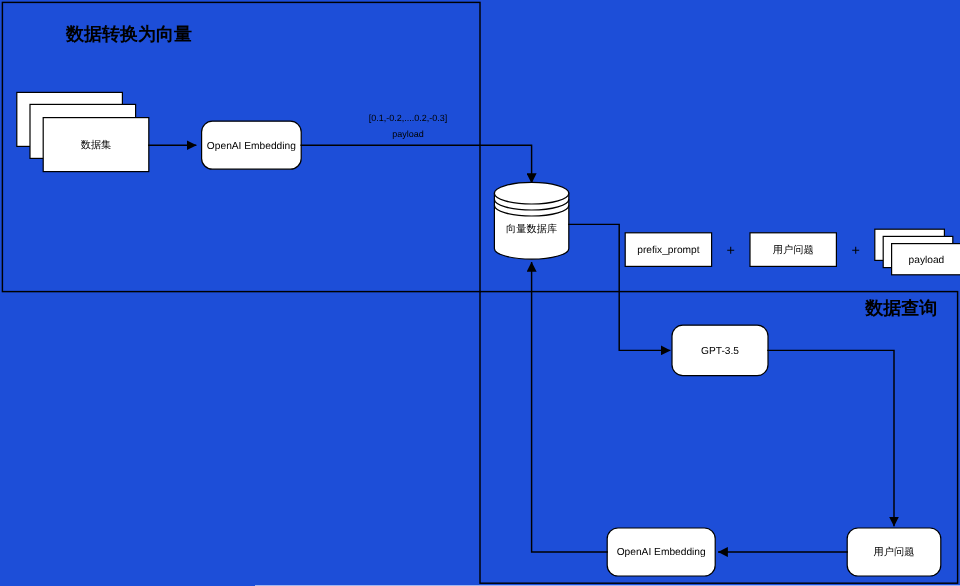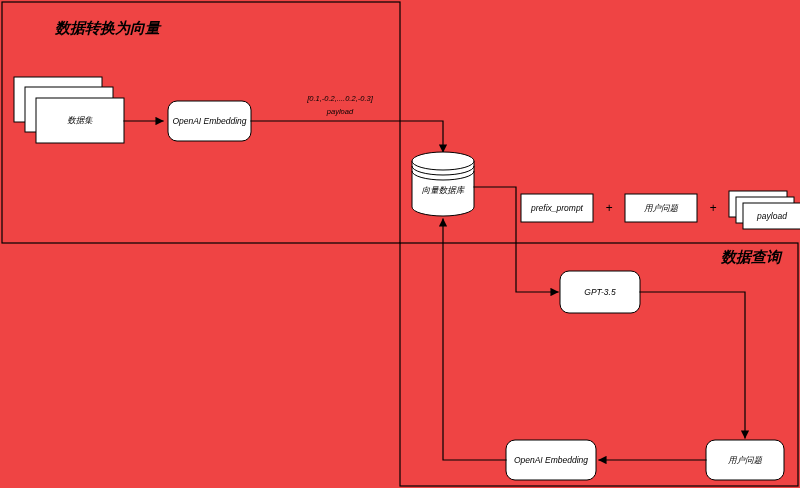--- a/index.html
+++ b/index.html
@@ -7,23 +7,22 @@
     padding: 0;
     background: #ffffff;
   }
   body {
     font-family: "Liberation Sans", "DejaVu Sans", sans-serif;
   }
   #canvas {
     position: relative;
     width: 800px;
     height: 488px;
-    background: #ef4444;
+    background: #1d4ed8;
     overflow: hidden;
-    font-style: italic;
   }
   svg.diagram {
     position: absolute;
     top: 0;
     left: 0;
     width: 800px;
     height: 488px;
   }
   .shape-stroke {
     fill: #ffffff;

